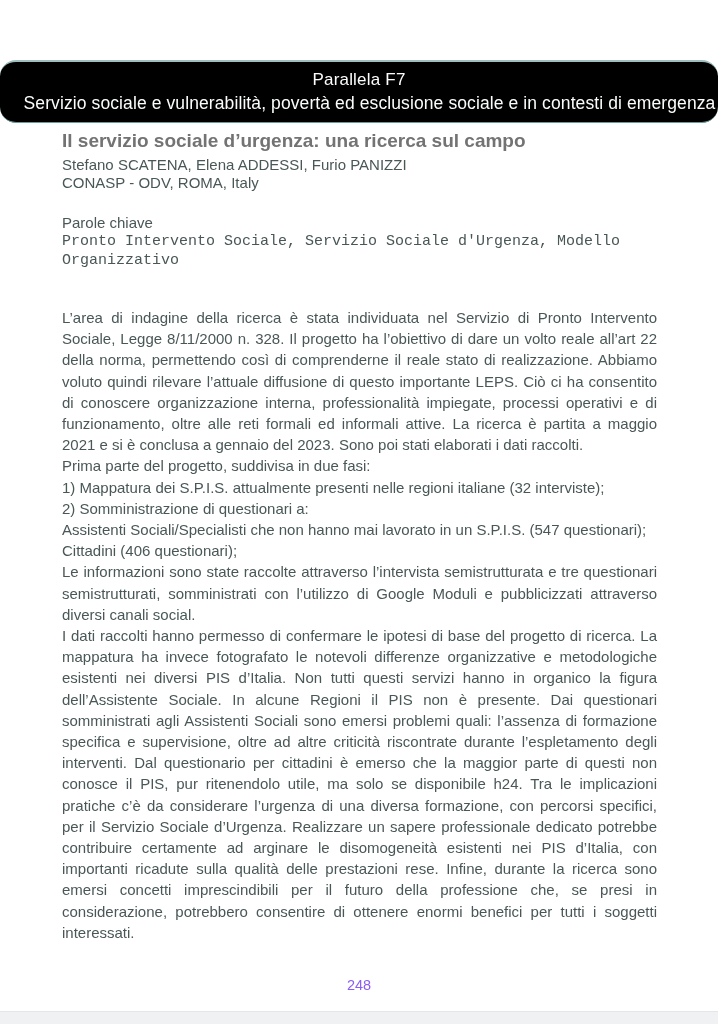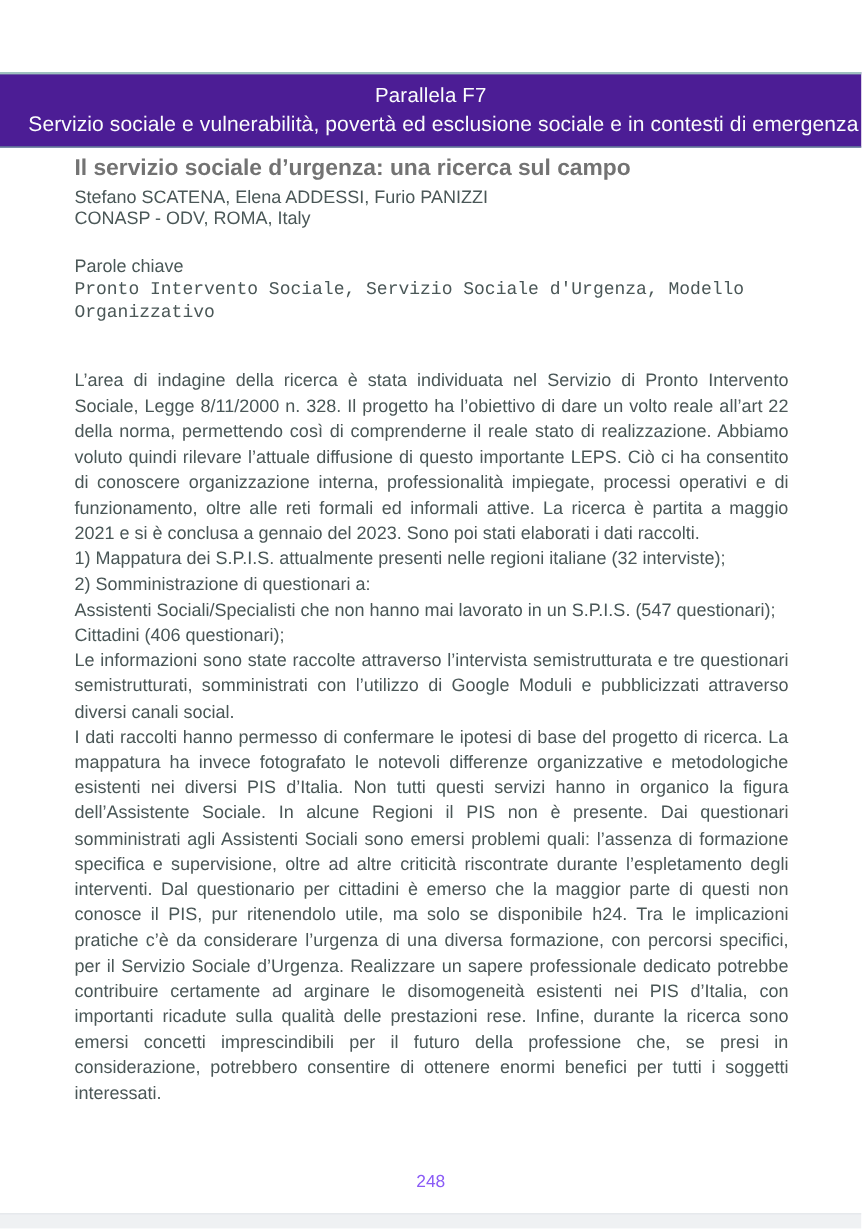--- a/index.html
+++ b/index.html
@@ -15,25 +15,26 @@
     font-family: "Liberation Sans", "DejaVu Sans", sans-serif;
     overflow: hidden;
   }
   .banner {
     position: absolute;
     top: 60px;
     left: 0;
     width: 718px;
     height: 63px;
     box-sizing: border-box;
-    background: #4c1d95;
+    background: #000000;
     border-top: 2px solid #9fbfbf;
     border-bottom: 1px solid #6c9b9c;
     color: #fbfdfd;
     text-align: center;
+    border-radius: 16px;
   }
   .banner-line1 {
     padding-top: 7px;
     font-size: 17px;
     line-height: 22px;
     letter-spacing: 0.2px;
   }
   .banner-line2 {
     font-size: 17.5px;
     line-height: 25px;
@@ -121,20 +122,21 @@
     <div class="paper-authors">Stefano SCATENA, Elena ADDESSI, Furio PANIZZI</div>
     <div class="paper-affiliation">CONASP - ODV, ROMA, Italy</div>
 
     <div class="keywords-block">
       <div class="keywords-label">Parole chiave</div>
       <div class="keywords-list">Pronto Intervento Sociale, Servizio Sociale d'Urgenza, Modello Organizzativo</div>
     </div>
 
     <div class="abstract">
       <p>L’area di indagine della ricerca è stata individuata nel Servizio di Pronto Intervento Sociale, Legge 8/11/2000 n. 328. Il progetto ha l’obiettivo di dare un volto reale all’art 22 della norma, permettendo così di comprenderne il reale stato di realizzazione. Abbiamo voluto quindi rilevare l’attuale diffusione di questo importante LEPS. Ciò ci ha consentito di conoscere organizzazione interna, professionalità impiegate, processi operativi e di funzionamento, oltre alle reti formali ed informali attive. La ricerca è partita a maggio 2021 e si è conclusa a gennaio del 2023. Sono poi stati elaborati i dati raccolti.</p>
+      <p>Prima parte del progetto, suddivisa in due fasi:</p>
       <p>1) Mappatura dei S.P.I.S. attualmente presenti nelle regioni italiane (32 interviste);</p>
       <p>2) Somministrazione di questionari a:</p>
       <p>Assistenti Sociali/Specialisti che non hanno mai lavorato in un S.P.I.S. (547 questionari);</p>
       <p>Cittadini (406 questionari);</p>
       <p>Le informazioni sono state raccolte attraverso l’intervista semistrutturata e tre questionari semistrutturati, somministrati con l’utilizzo di Google Moduli e pubblicizzati attraverso diversi canali social.</p>
       <p>I dati raccolti hanno permesso di confermare le ipotesi di base del progetto di ricerca. La mappatura ha invece fotografato le notevoli differenze organizzative e metodologiche esistenti nei diversi PIS d’Italia. Non tutti questi servizi hanno in organico la figura dell’Assistente Sociale. In alcune Regioni il PIS non è presente. Dai questionari somministrati agli Assistenti Sociali sono emersi problemi quali: l’assenza di formazione specifica e supervisione, oltre ad altre criticità riscontrate durante l’espletamento degli interventi. Dal questionario per cittadini è emerso che la maggior parte di questi non conosce il PIS, pur ritenendolo utile, ma solo se disponibile h24. Tra le implicazioni pratiche c’è da considerare l’urgenza di una diversa formazione, con percorsi specifici, per il Servizio Sociale d’Urgenza. Realizzare un sapere professionale dedicato potrebbe contribuire certamente ad arginare le disomogeneità esistenti nei PIS d’Italia, con importanti ricadute sulla qualità delle prestazioni rese. Infine, durante la ricerca sono emersi concetti imprescindibili per il futuro della professione che, se presi in considerazione, potrebbero consentire di ottenere enormi benefici per tutti i soggetti interessati.</p>
     </div>
   </main>
 
   <div class="page-number">248</div>

